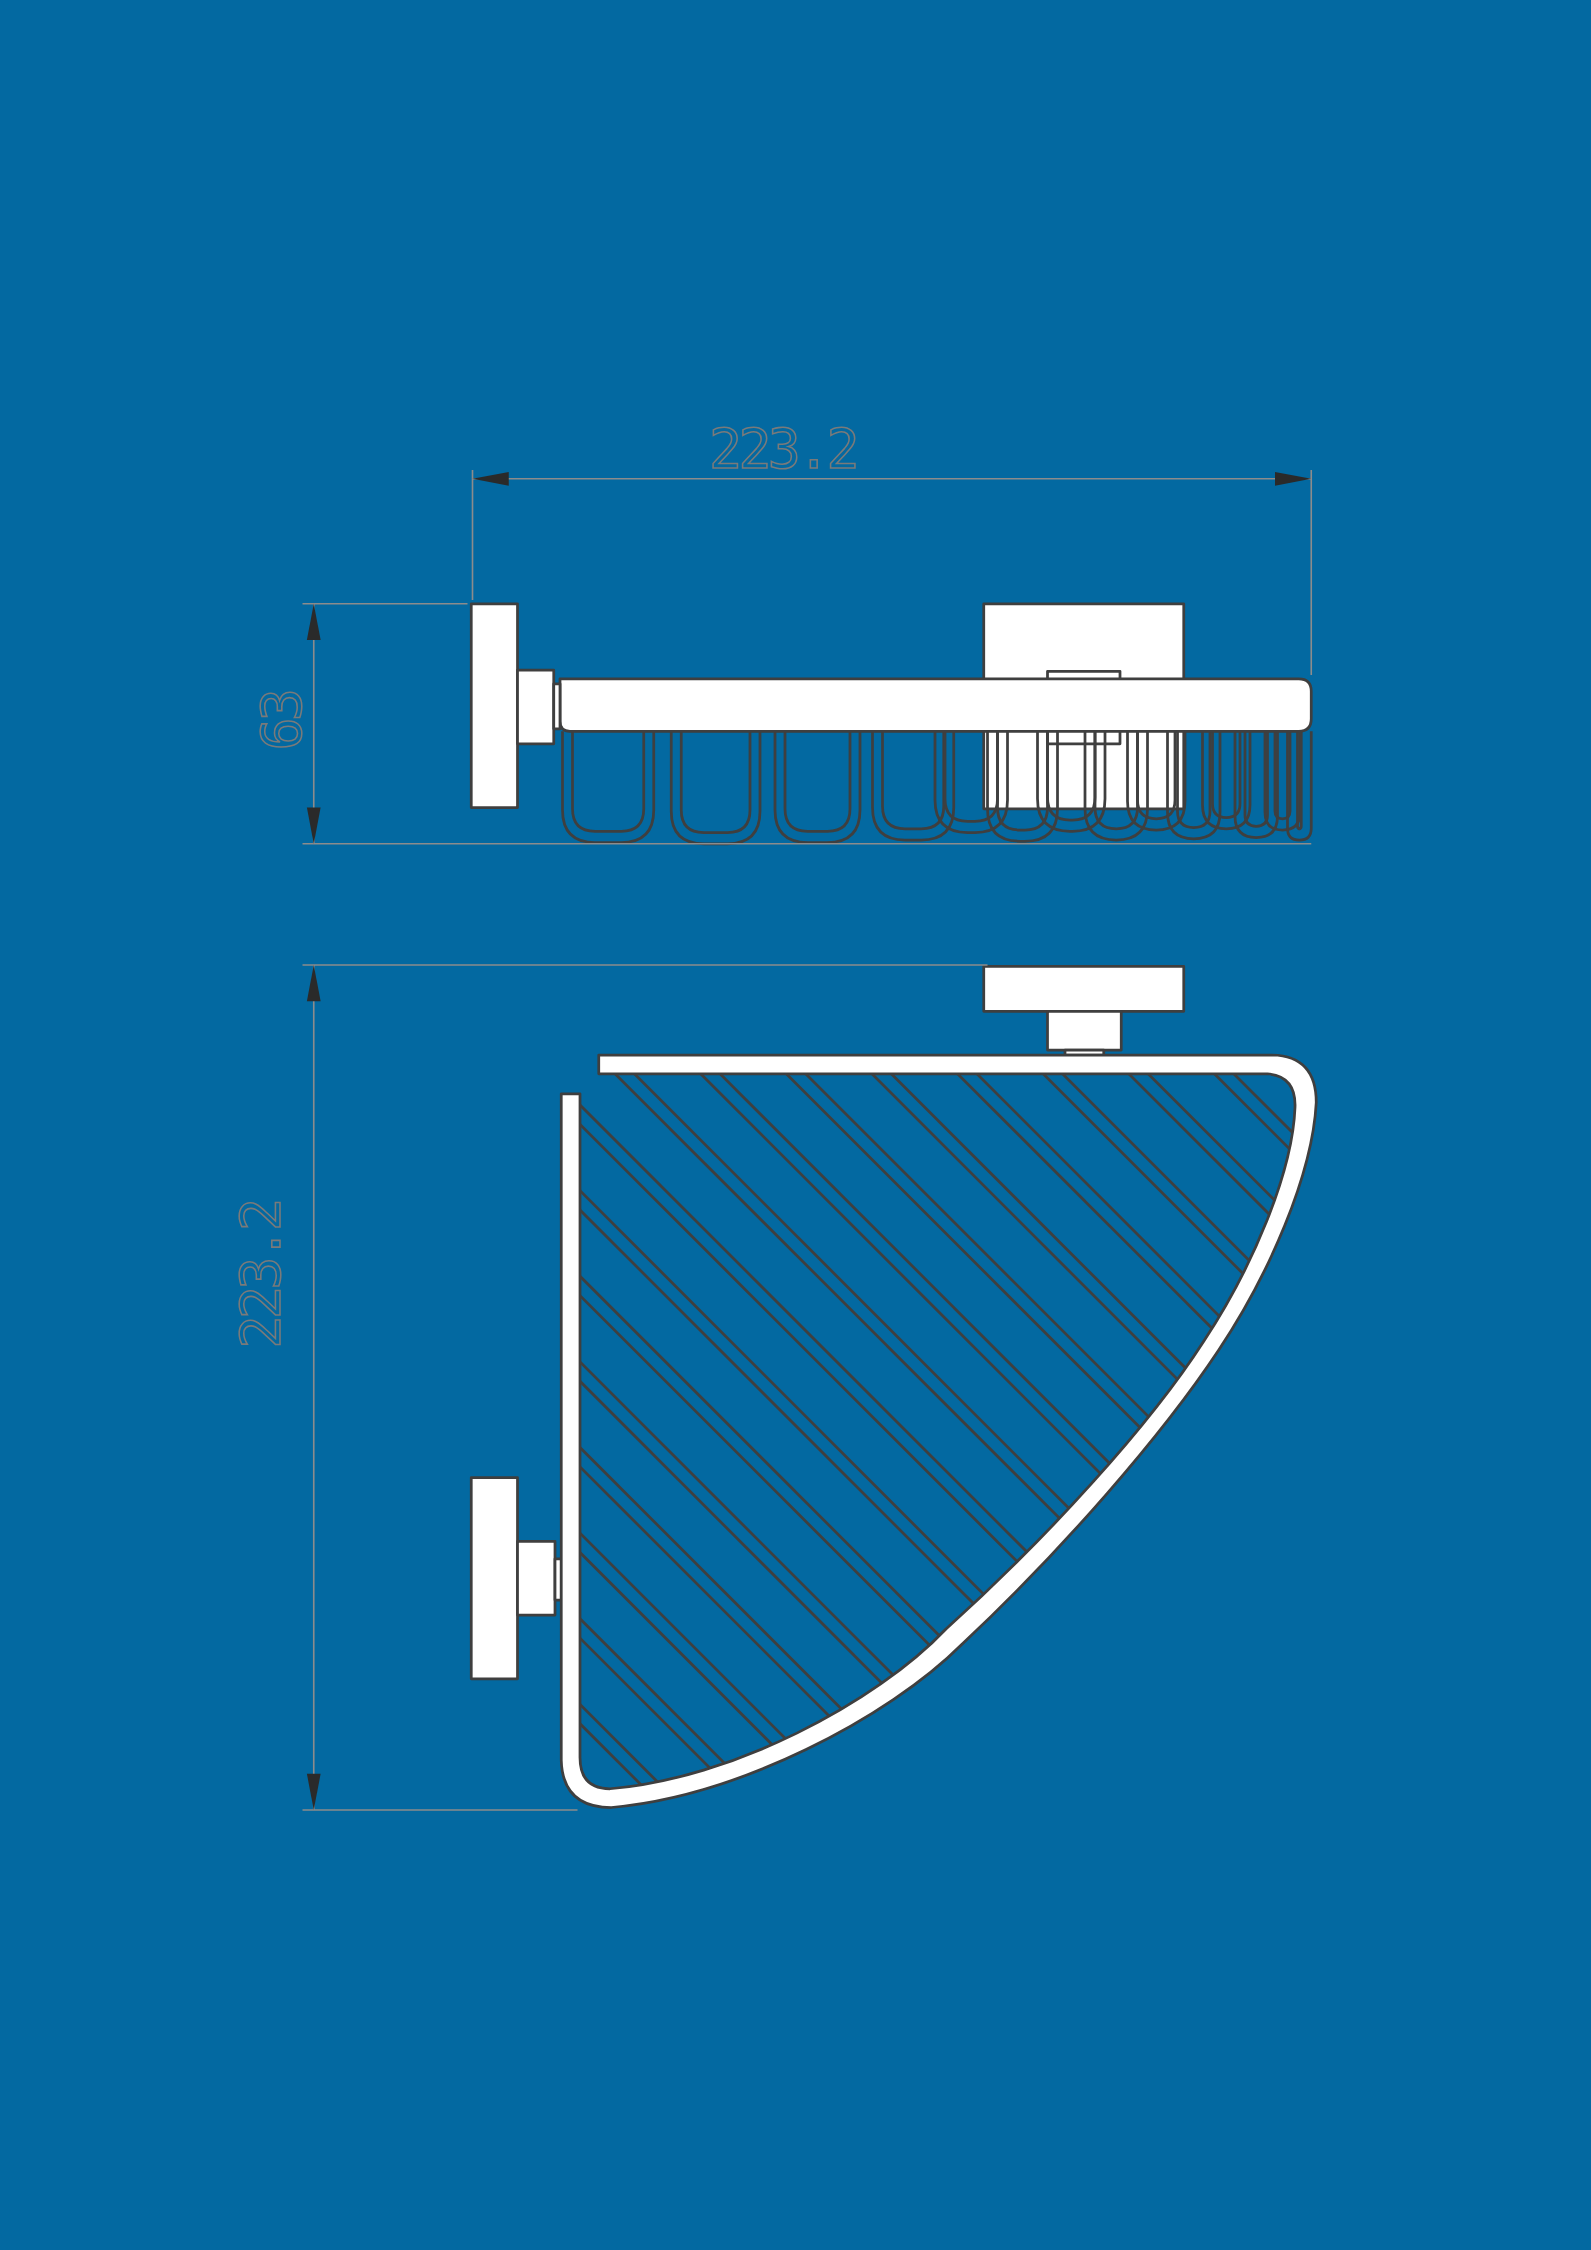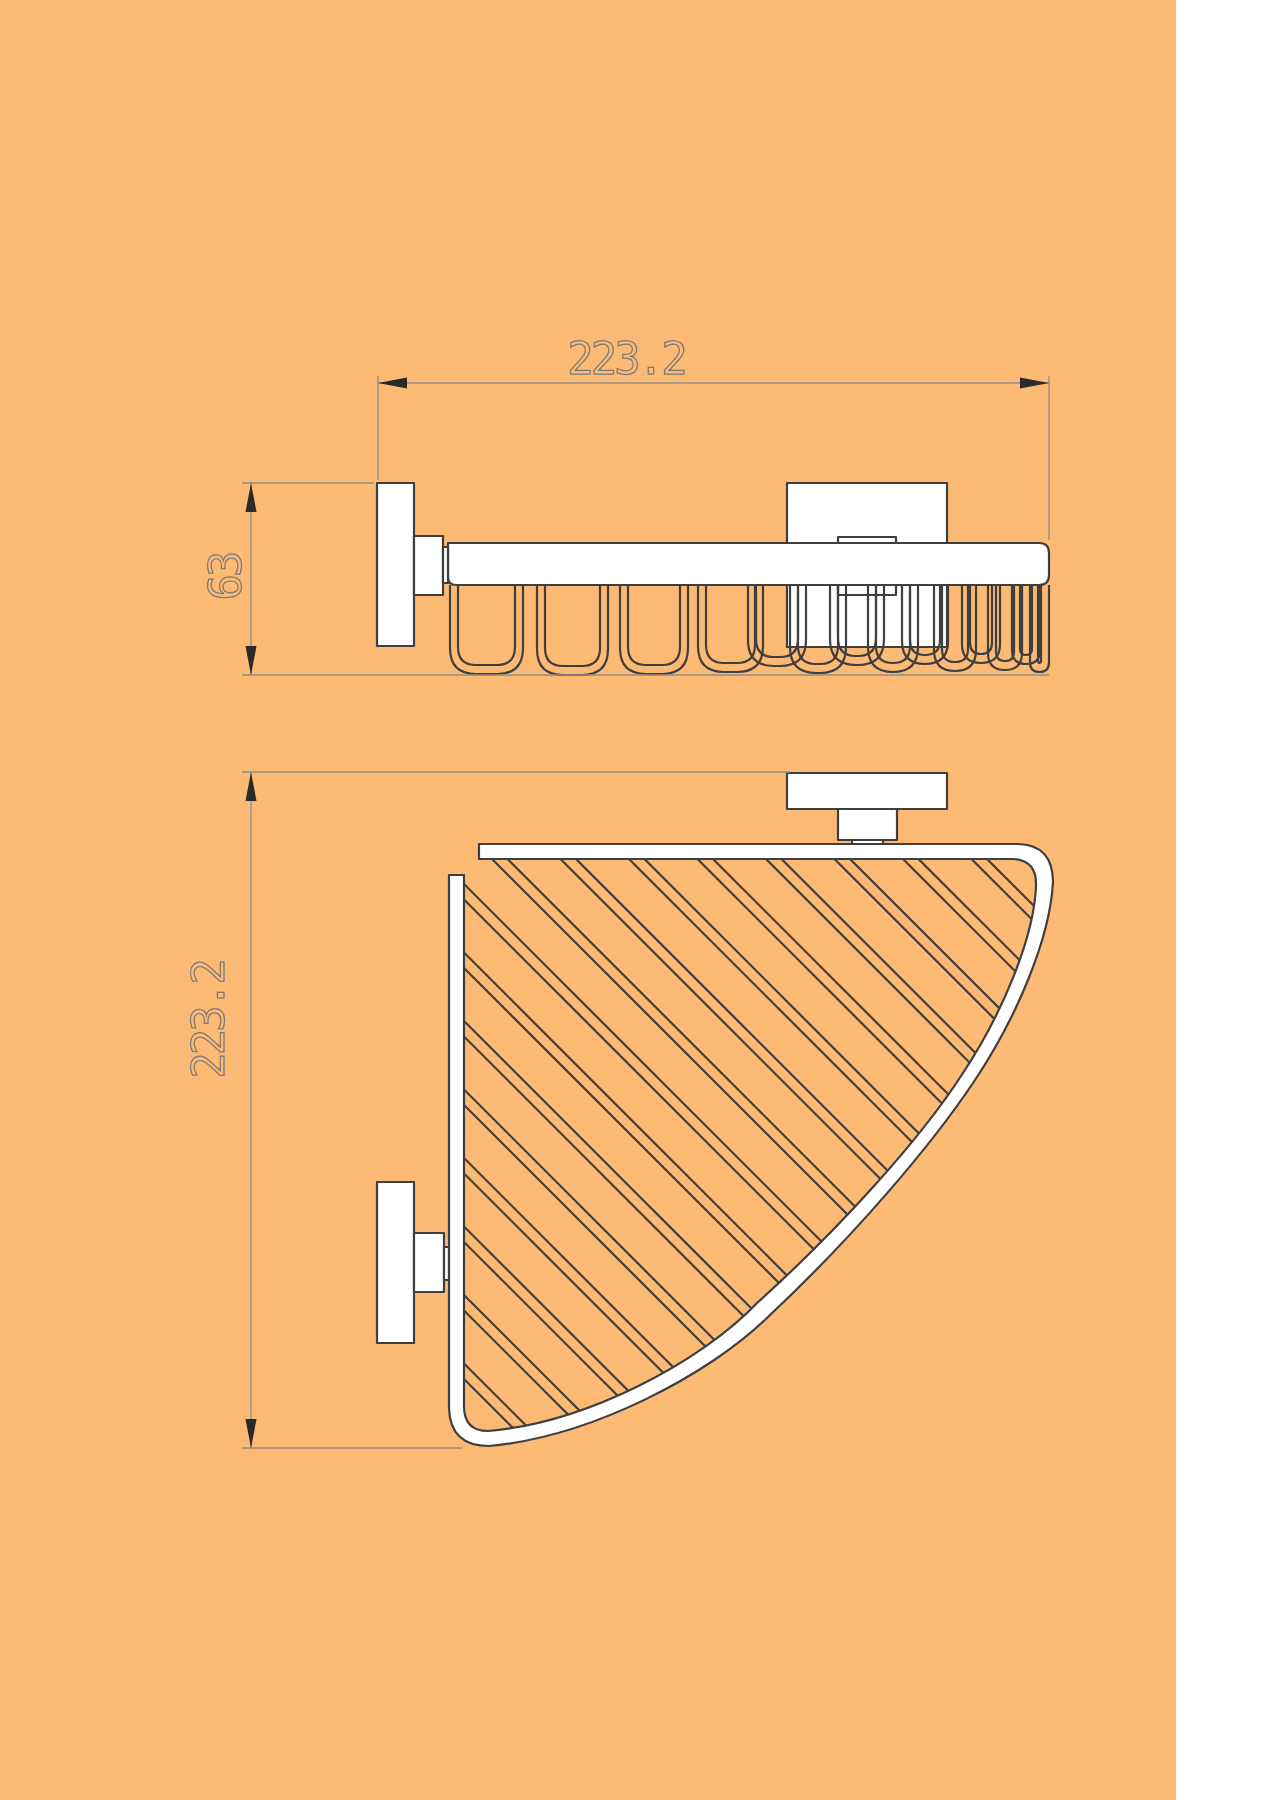--- a/index.html
+++ b/index.html
@@ -1,16 +1,16 @@
 <!DOCTYPE html>
 <html><head>
 <meta charset="utf-8">
 <style>
   html,body{margin:0;padding:0;background:#ffffff;}
-  .canvas{width:1176px;height:1800px;position:relative;background:#fdba74;overflow:hidden;}
+  .canvas{width:1273px;height:1800px;position:relative;background:#0369a1;overflow:hidden;}
   svg{display:block;}
   .obj{fill:none;stroke:#3f3f3f;stroke-width:2.2;stroke-linejoin:round;stroke-linecap:butt;}
   .objfill{fill:#ffffff;stroke:#3f3f3f;stroke-width:2.2;stroke-linejoin:round;}
   .dim{fill:none;stroke:#8c8c8c;stroke-width:1.3;}
   .arrow{fill:#2a2a2a;stroke:none;}
   .dimtext{font-family:"DejaVu Sans Mono","Liberation Mono",monospace;
            font-size:44px;letter-spacing:-3px;
            fill:none;stroke:#7a7a7a;stroke-width:1.25;}
 </style>
 </head>

